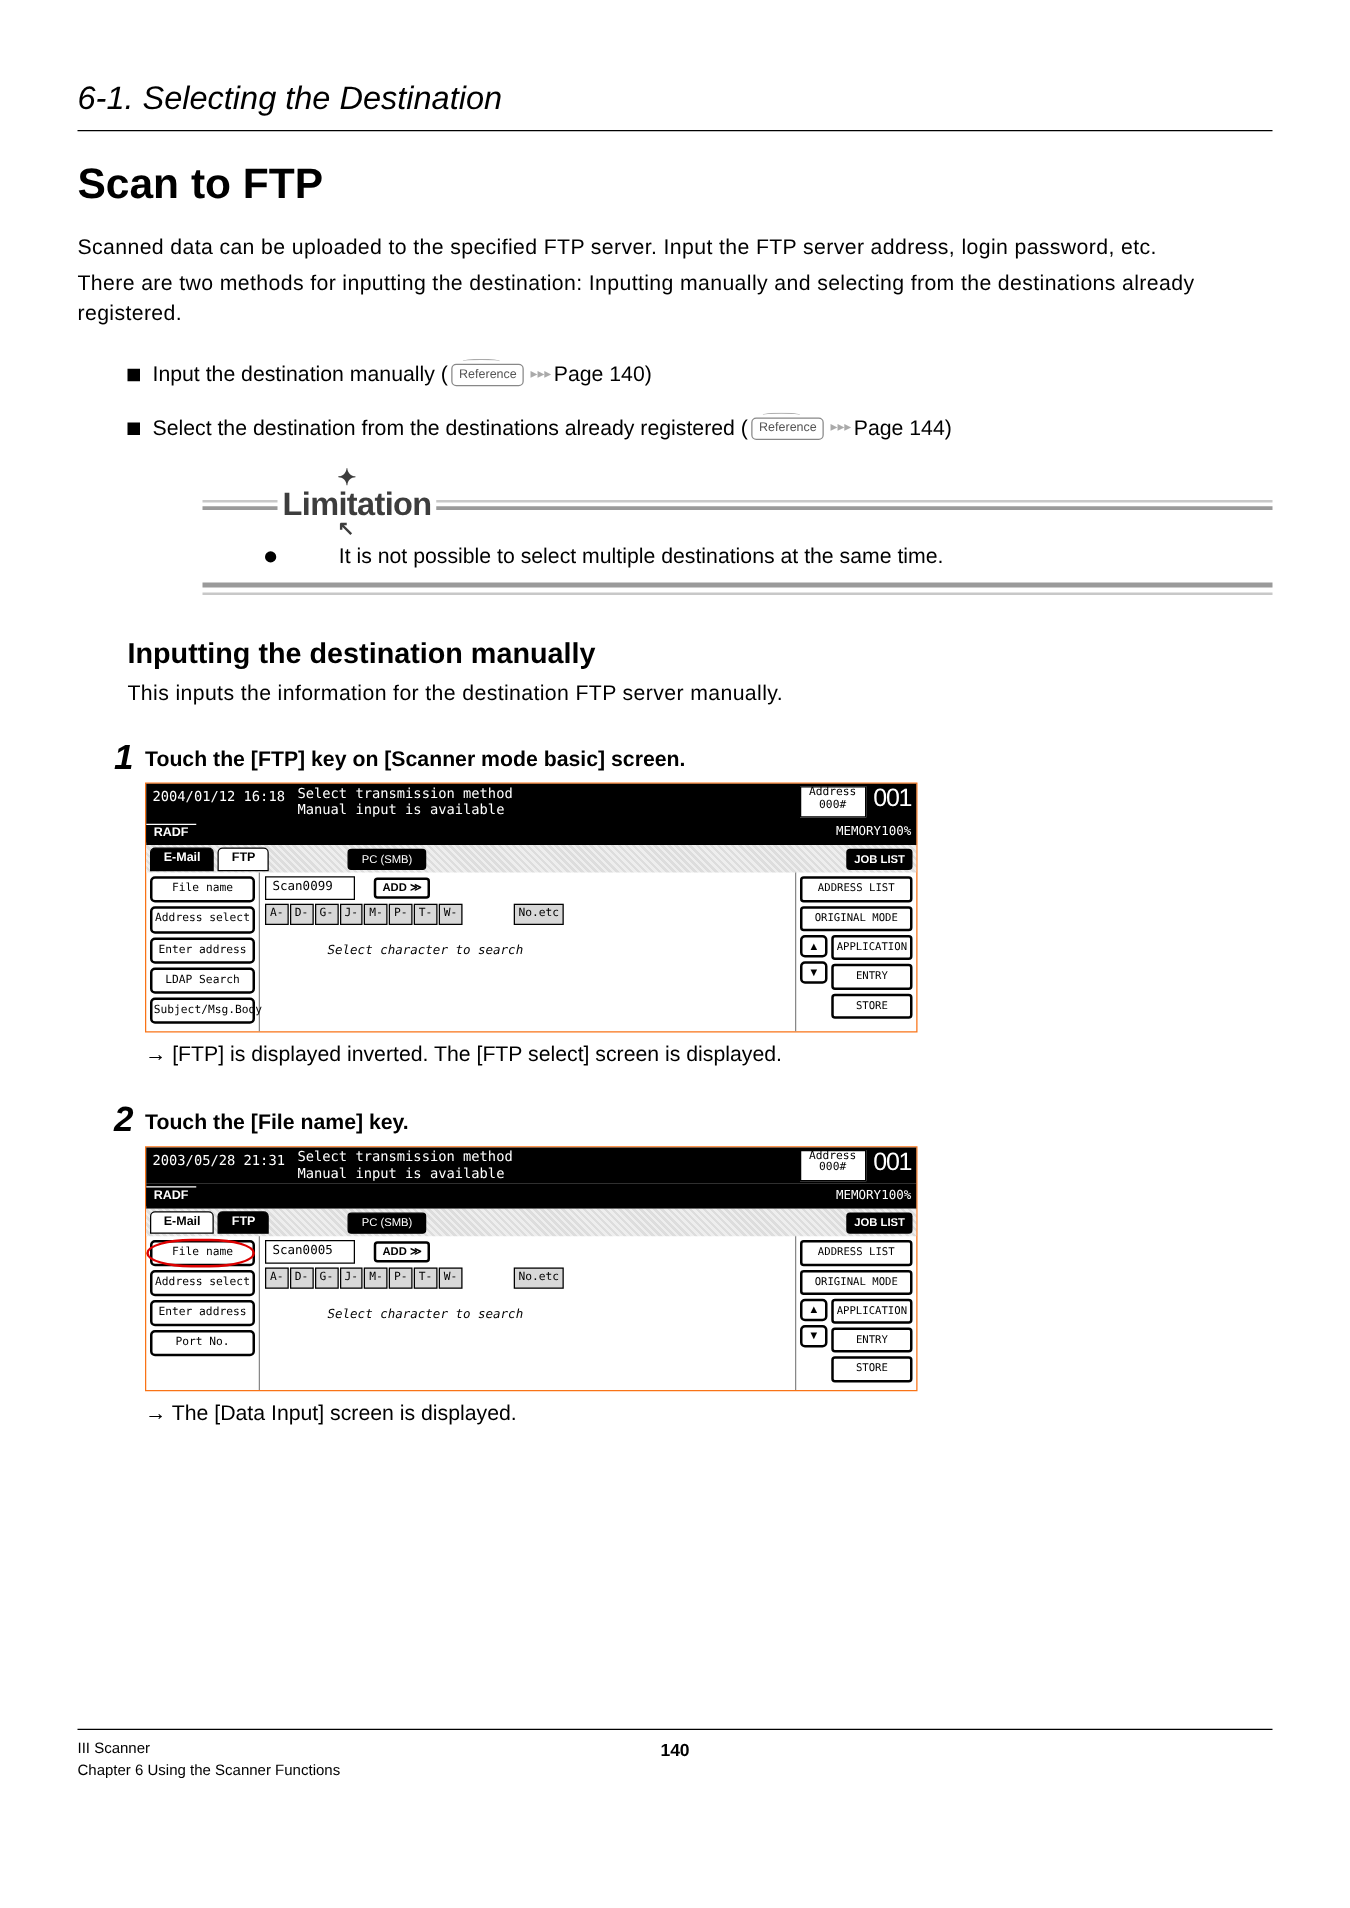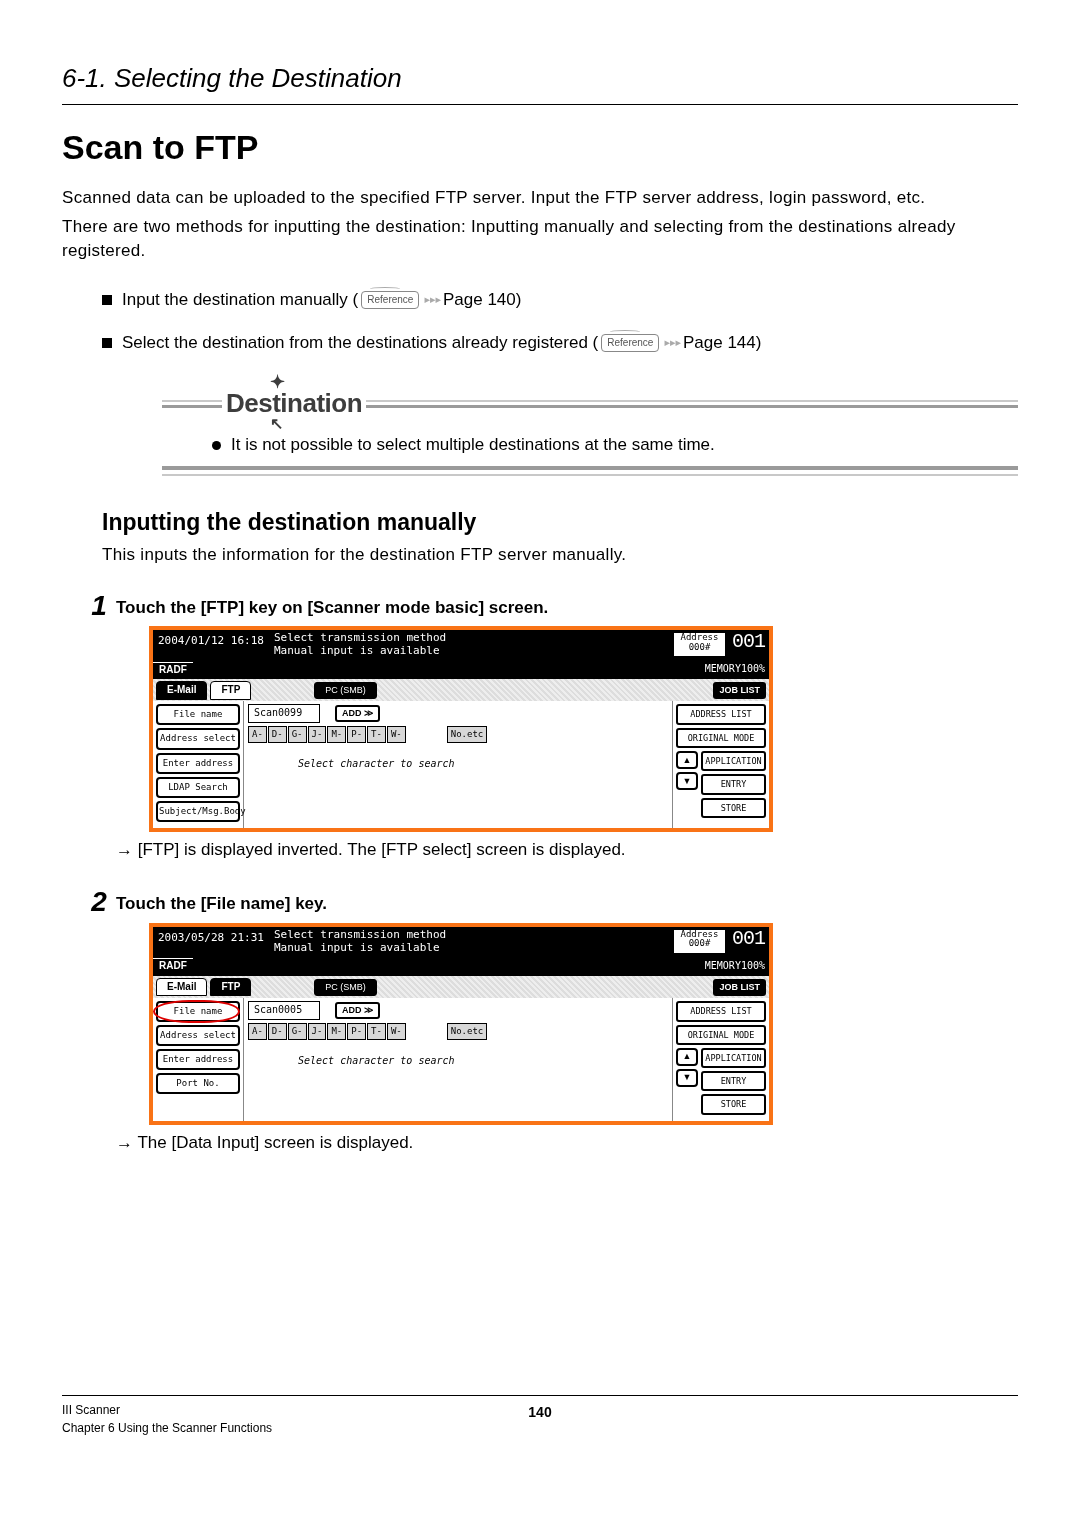--- a/index.html
+++ b/index.html
@@ -113,20 +113,21 @@
   .limit-lines-right {
     flex: 1;
     margin-left: 4px;
   }
   .limit-lines-right .l1 { border-top: 2px solid #c8c8c8; height: 3px; margin-top:2px;}
   .limit-lines-right .l2 { border-top: 3px solid #9a9a9a; height: 3px; }
   .limit-bullet {
     margin: 10px 0 8px 50px;
     display: flex;
     align-items: center;
+    gap: 40px;
   }
   .disc {
     width: 9px;
     height: 9px;
     background: #000;
     border-radius: 50%;
     margin-right: 10px;
   }
   .limit-close {
     border-top: 4px solid #9a9a9a;
@@ -165,24 +166,23 @@
     font-weight: bold;
     margin: 4px 0 6px 0;
   }
   .step-result {
     margin: 6px 0 20px 0;
   }
 
   
   .panel {
     width: 616px;
-    border: 4px solid #f97316;
+    border: 1px solid #f97316;
     font-size: 11px;
     margin-bottom: 2px;
-    margin-left: 33px;
   }
   .panel .toprow {
     display: flex;
     background: #000;
     color: #fff;
     align-items: stretch;
   }
   .toprow .dt {
     padding: 3px 5px;
     font-family: monospace;
@@ -202,21 +202,21 @@
     border: 1px solid #000;
     margin: 2px;
     padding: 0 3px;
     font-family: monospace;
     font-size: 9px;
     text-align: center;
     width: 45px;
     line-height:1.05;
   }
   .toprow .digits {
-    font-family: Liberation Mono, monospace;
+    font-family: Liberation Sans, sans-serif;
     font-size: 20px;
     padding: 0 4px;
     letter-spacing:-1px;
     line-height:1.2;
   }
   .panel .midrow {
     display: flex;
     background: #000;
     align-items: center;
     height: 20px;
@@ -440,21 +440,21 @@
 </div>
 
 <div class="limitation-block">
   <div class="limit-header">
     <div class="limit-lines-left">
         <div class="l1"></div>
         <div class="l2"></div>
       </div>
     <div class="limit-word">
       <span class="star">✦</span>
-      <span>Destination</span>
+      <span>Limitation</span>
       <span class="cursor">↖</span>
     </div>
     <div class="limit-lines-right">
         <div class="l1"></div>
         <div class="l2"></div>
       </div>
   </div>
   <div class="limit-bullet">
     <span class="disc"></span>
     <span>It is not possible to select multiple destinations at the same time.</span>

